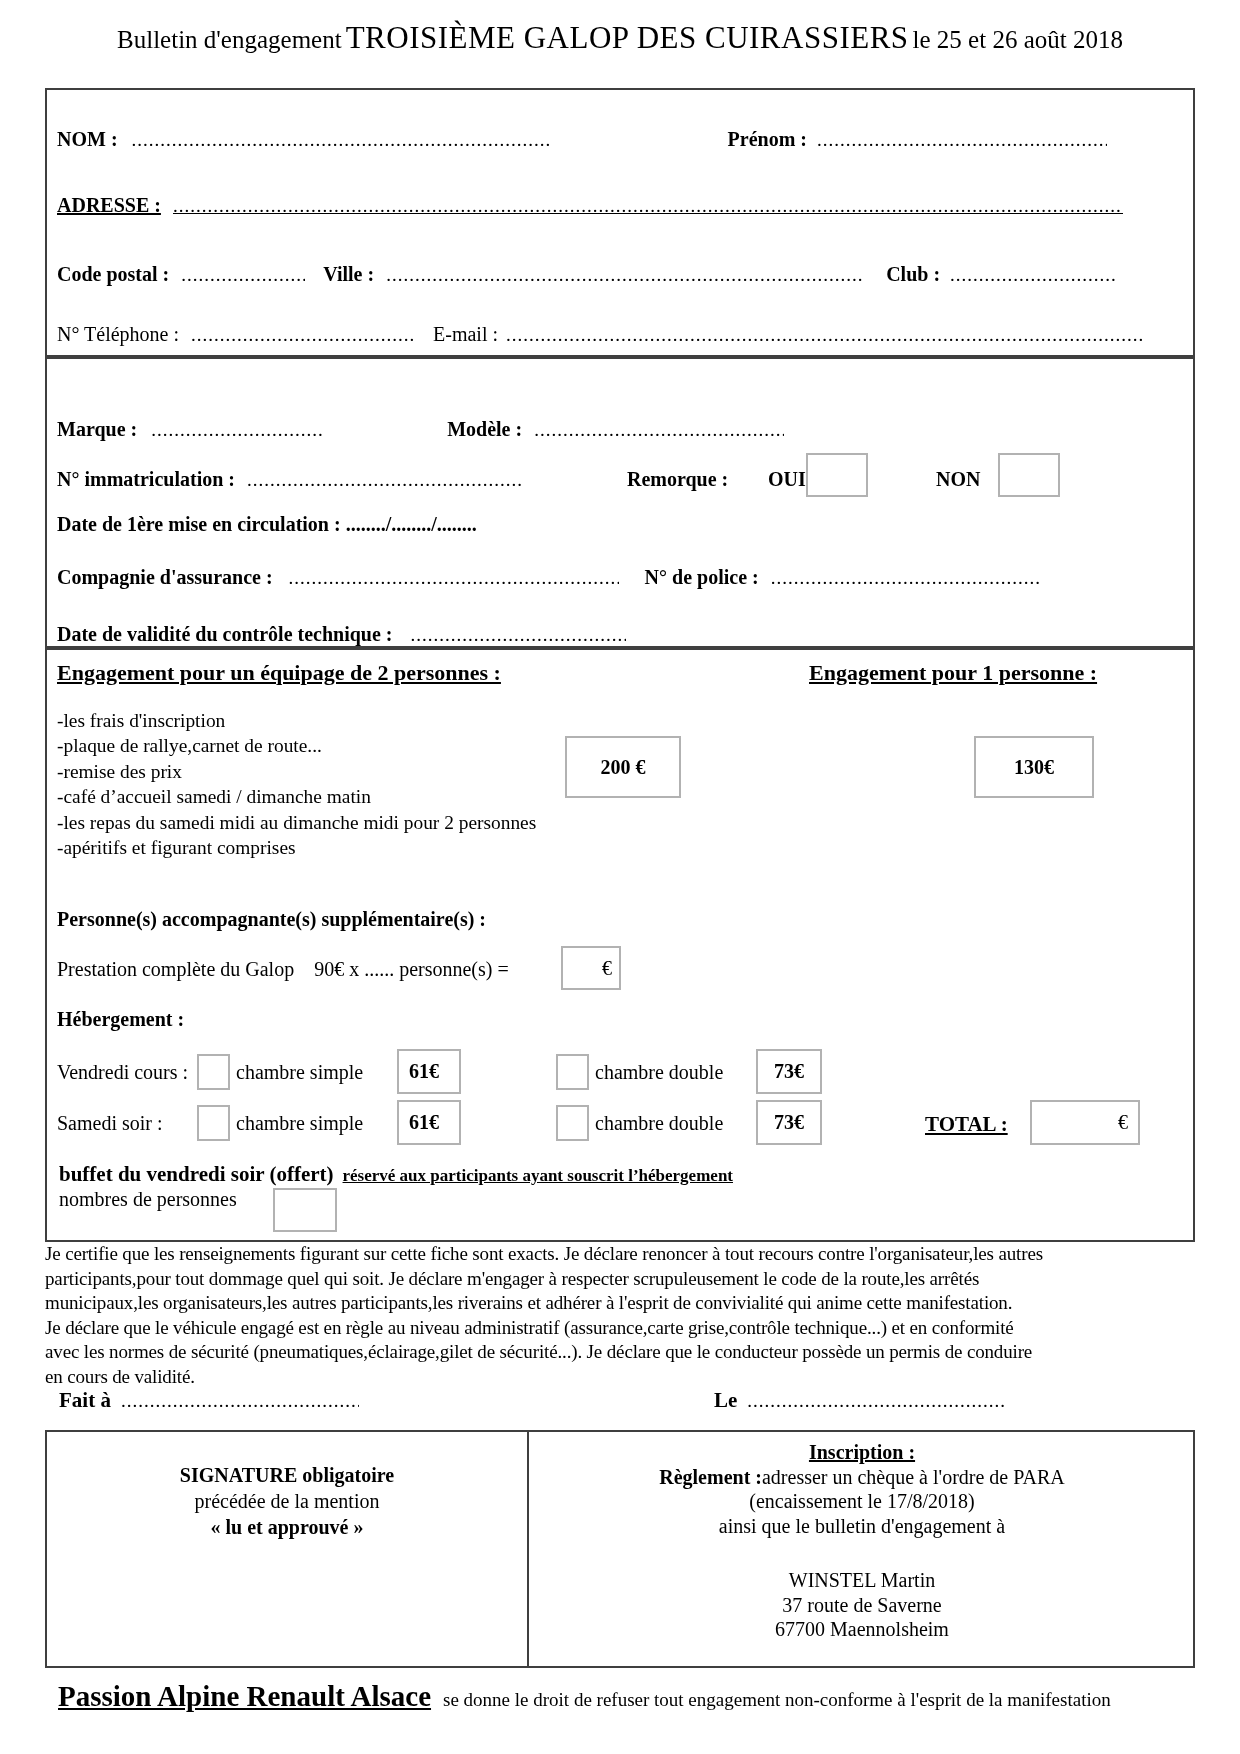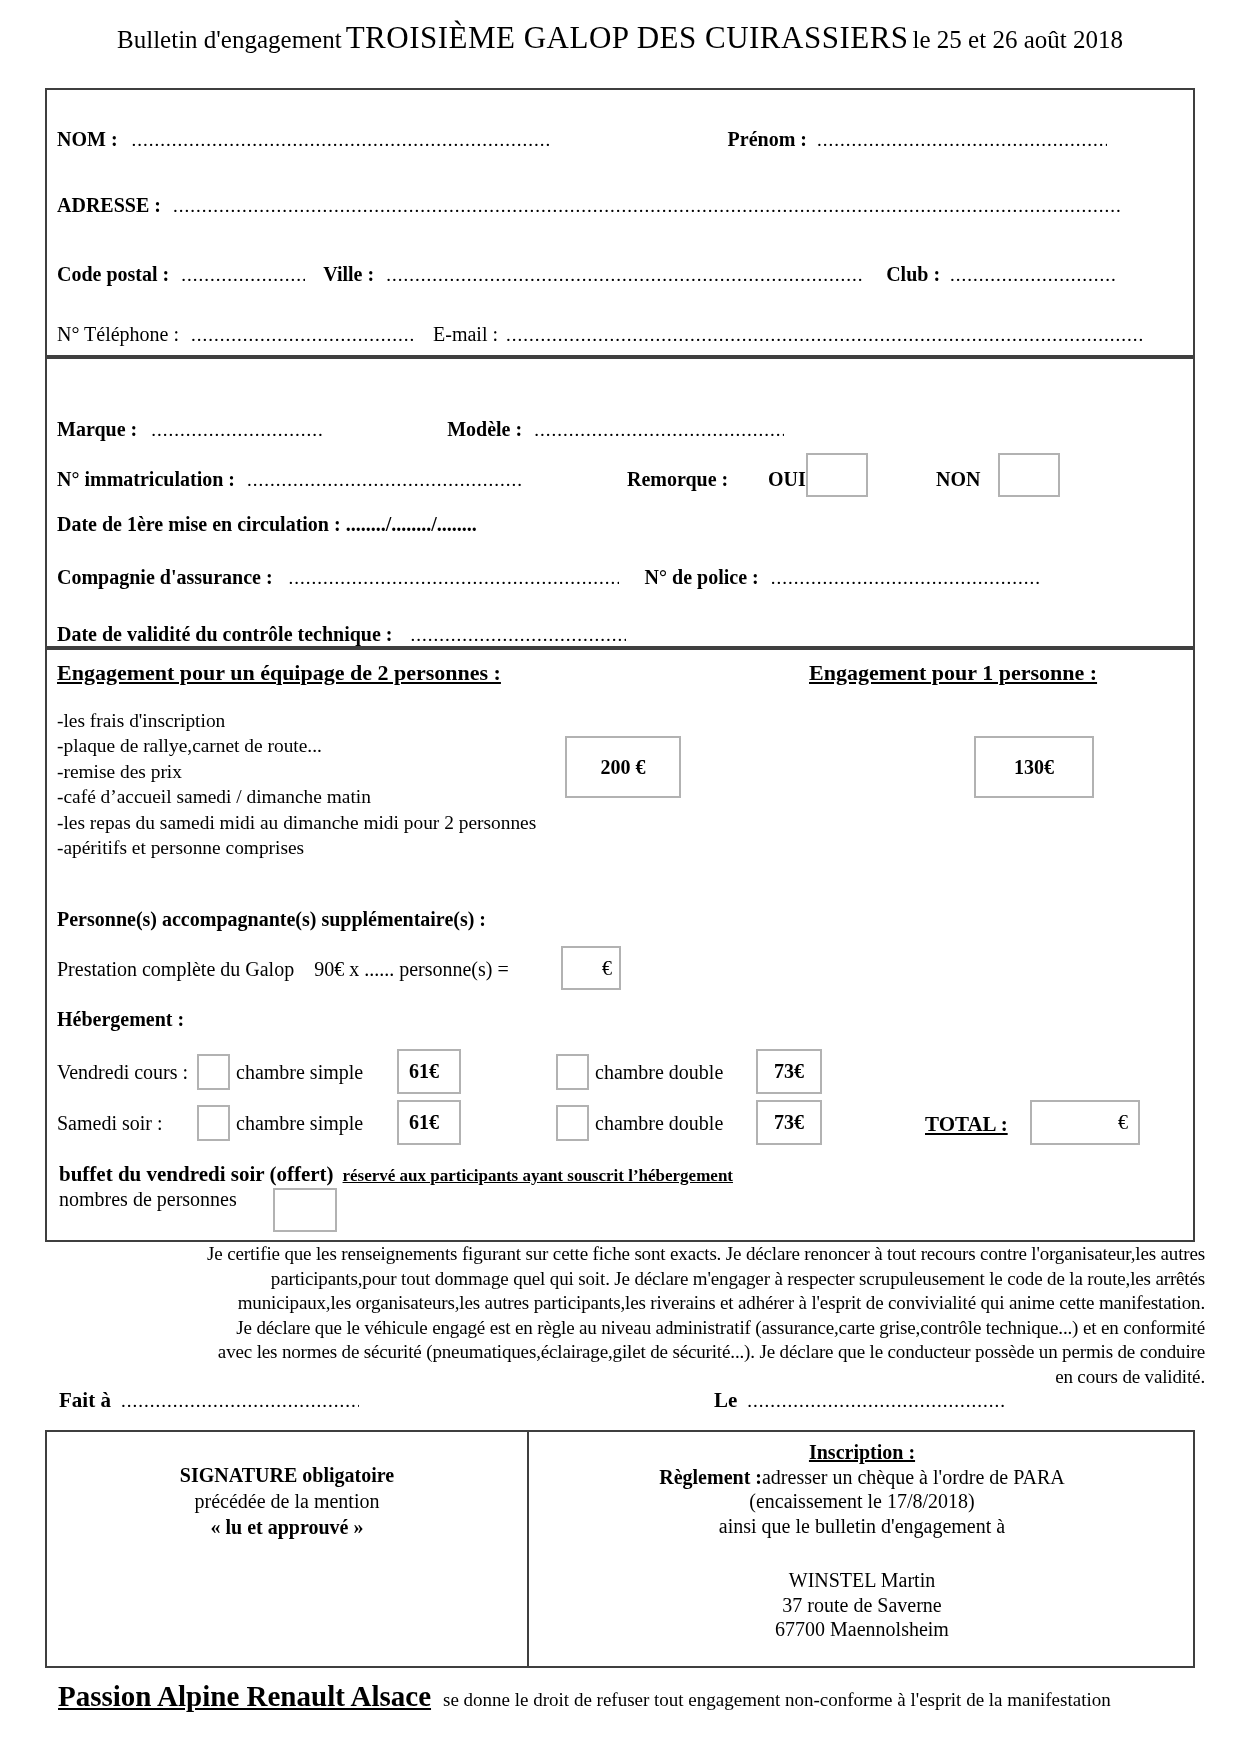--- a/index.html
+++ b/index.html
@@ -15,21 +15,21 @@
   .box{position:absolute;left:45px;width:1150px;border:2px solid #3f3f3f;background:#fff;box-sizing:border-box;}
   .row{position:absolute;display:flex;align-items:baseline;white-space:nowrap;font-size:20px;}
   .lab{font-weight:bold;}
   .dots{display:inline-block;overflow:hidden;white-space:nowrap;font-size:19px;letter-spacing:1px;flex:none;}
   .fbox{position:absolute;background:#fff;border:2px solid #b2b2b2;box-sizing:border-box;
         font-weight:bold;font-size:20px;text-align:center;}
   .cb{position:absolute;background:#fff;border:2px solid #b2b2b2;box-sizing:border-box;}
   .sec-h{position:absolute;font-weight:bold;font-size:22px;text-decoration:underline;white-space:nowrap;}
   .list{position:absolute;font-size:19.4px;line-height:25.4px;white-space:nowrap;}
   .para{position:absolute;left:45px;top:1242px;width:1160px;font-size:19px;line-height:24.6px;letter-spacing:-0.15px;}
-  .para div{white-space:nowrap;text-align:right;}
+  .para div{white-space:nowrap;}
   .col{position:absolute;top:0;height:100%;text-align:center;box-sizing:border-box;}
   .footer{position:absolute;top:1680px;left:58px;display:flex;align-items:baseline;white-space:nowrap;}
 </style>
 </head>
 <body>
 
 <div class="page">
 
   <div class="title">
     <span class="t-pre">Bulletin d'engagement</span>
@@ -37,21 +37,21 @@
     <span class="t-suf">le 25 et 26 août 2018</span>
   </div>
 
   <div class="box" style="top:88px;height:269px;">
     <div class="row" style="top:38px;left:10px;">
       <span class="lab">NOM :</span>
       <span class="dots" style="width:420px;margin-left:14px;">............................................................................................................................................................................................................................................................................................................</span>
       <span class="lab" style="margin-left:176px;">Prénom :</span>
       <span class="dots" style="width:290px;margin-left:10px;">............................................................................................................................................................................................................................................................................................................</span>
     </div>
-    <div class="row" style="top:104px;left:10px;">
+    <div class="row" style="top:104px;left:10px;text-decoration:underline;">
       <span class="lab">ADRESSE :</span>
       <span class="dots" style="width:950px;margin-left:12px;">............................................................................................................................................................................................................................................................................................................</span>
     </div>
     <div class="row" style="top:173px;left:10px;">
       <span class="lab">Code postal :</span>
       <span class="dots" style="width:124px;margin-left:12px;">............................................................................................................................................................................................................................................................................................................</span>
       <span class="lab" style="margin-left:18px;">Ville :</span>
       <span class="dots" style="width:478px;margin-left:12px;">............................................................................................................................................................................................................................................................................................................</span>
       <span class="lab" style="margin-left:22px;">Club :</span>
       <span class="dots" style="width:165px;margin-left:10px;">............................................................................................................................................................................................................................................................................................................</span>
@@ -98,21 +98,21 @@
   <div class="box" style="top:648px;height:594px;">
     <div class="sec-h" style="top:10px;left:10px;">Engagement pour un équipage de 2 personnes :</div>
     <div class="sec-h" style="top:10px;left:762px;">Engagement pour 1 personne :</div>
 
     <div class="list" style="top:58px;left:10px;">
       <div>-les frais d'inscription</div>
       <div>-plaque de rallye,carnet de route...</div>
       <div>-remise des prix</div>
       <div>-café d’accueil samedi / dimanche matin</div>
       <div>-les repas du samedi midi  au dimanche midi pour 2 personnes</div>
-      <div>-apéritifs et personne comprises</div>
+      <div>-apéritifs et figurant comprises</div>
     </div>
 
     <div class="fbox" style="top:86px;left:518px;width:116px;height:62px;line-height:58px;">200 €</div>
     <div class="fbox" style="top:86px;left:927px;width:120px;height:62px;line-height:58px;">130€</div>
 
     <div class="abs b" style="top:258px;left:10px;font-size:20px;">Personne(s) accompagnante(s) supplémentaire(s) :</div>
 
     <div class="abs pre" style="top:308px;left:10px;font-size:20px;">Prestation complète du Galop    90€ x ...... personne(s) =</div>
     <div class="fbox" style="top:296px;left:514px;width:60px;height:44px;line-height:40px;text-align:right;padding-right:7px;font-weight:normal;">€</div>
 

